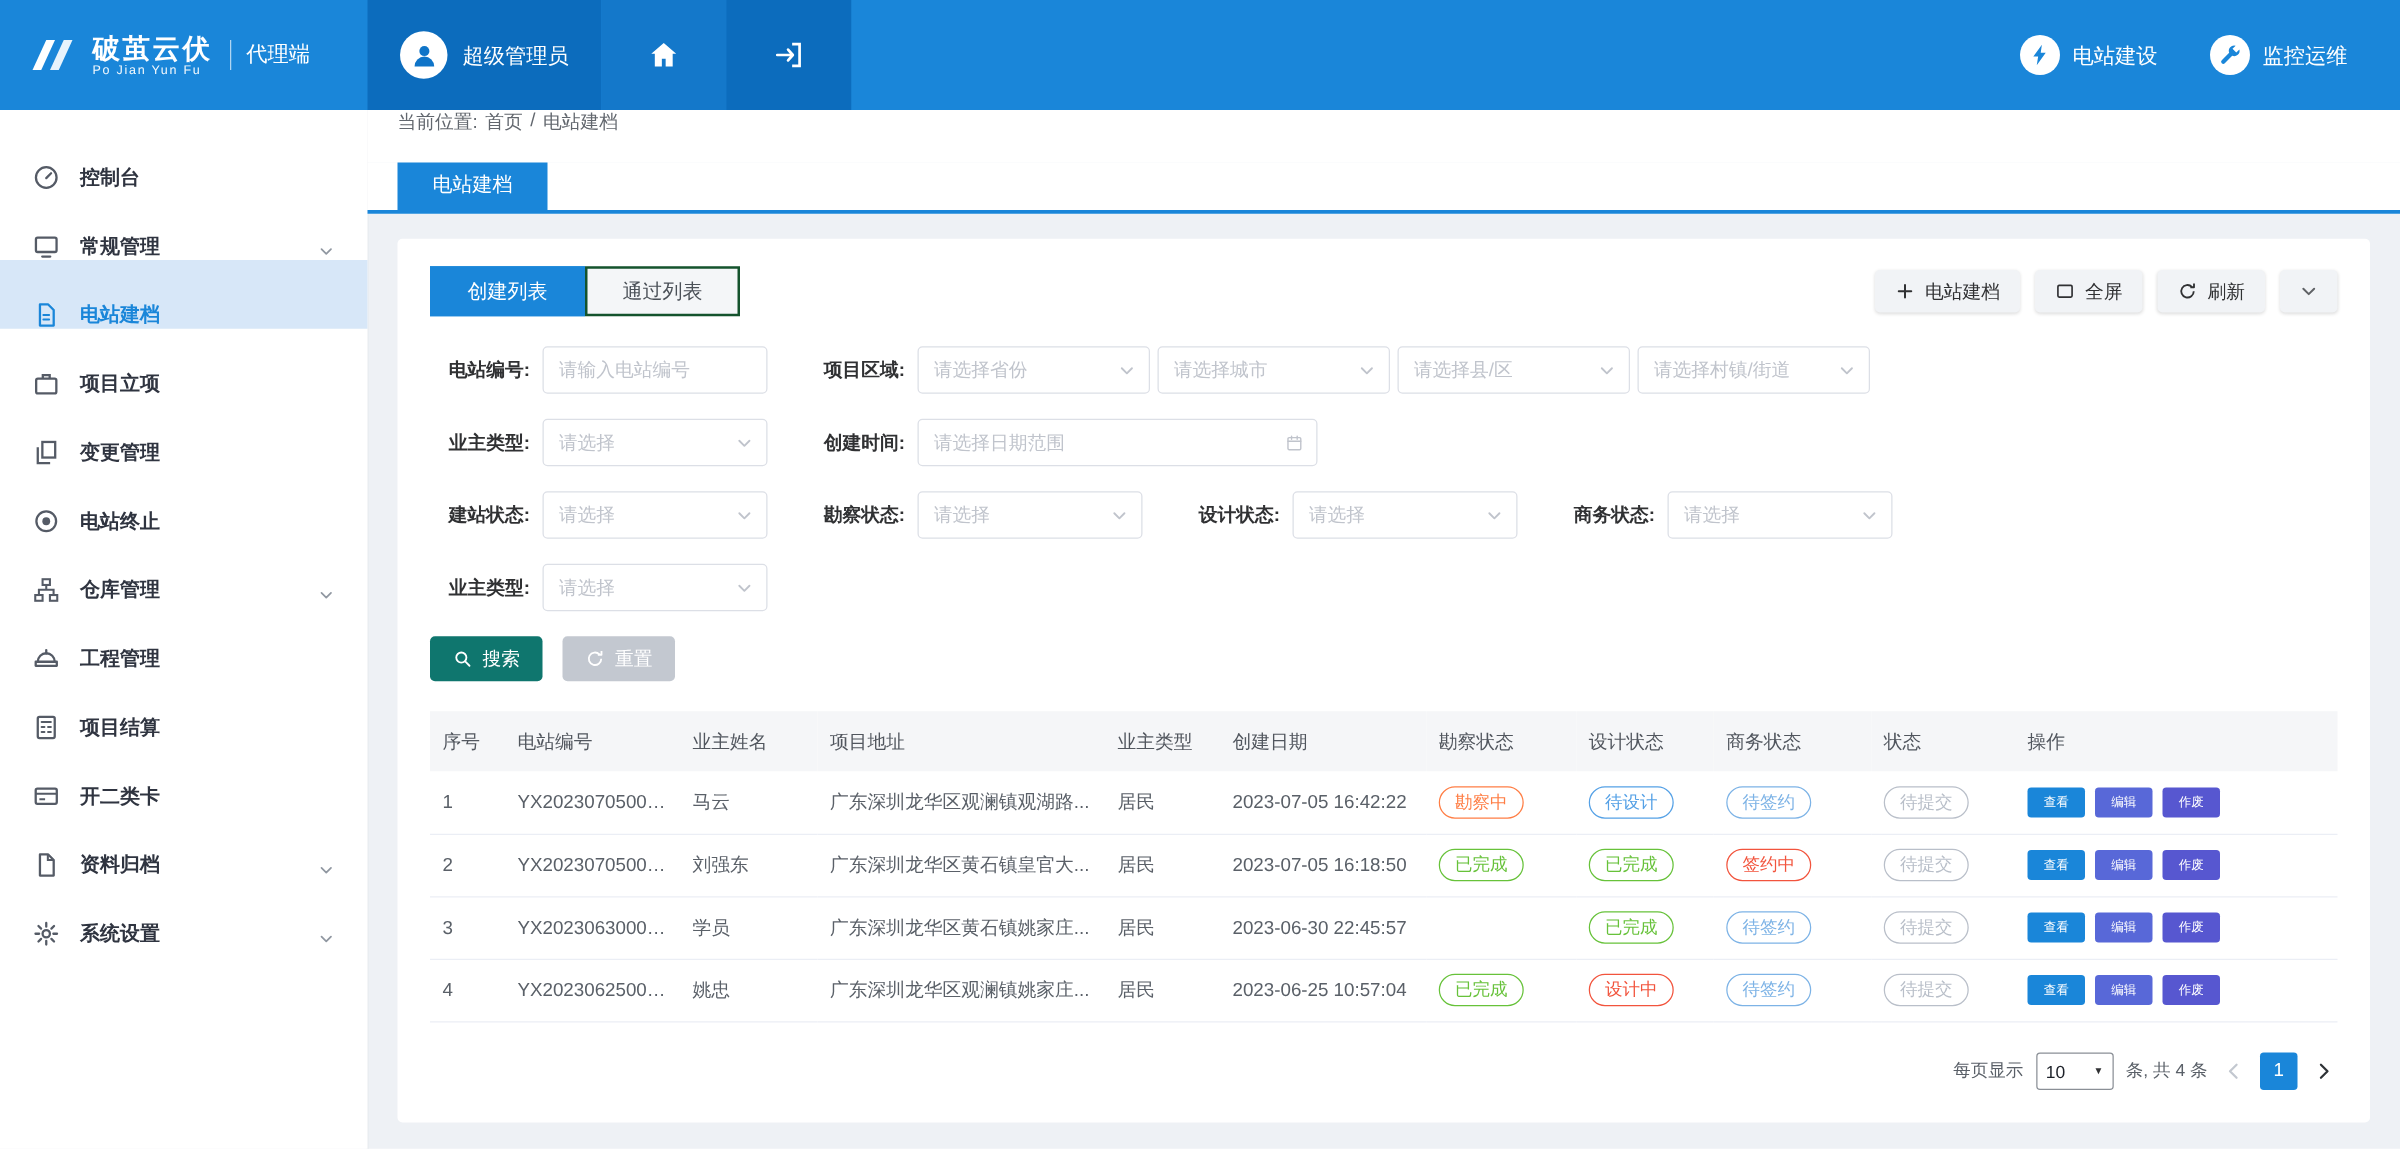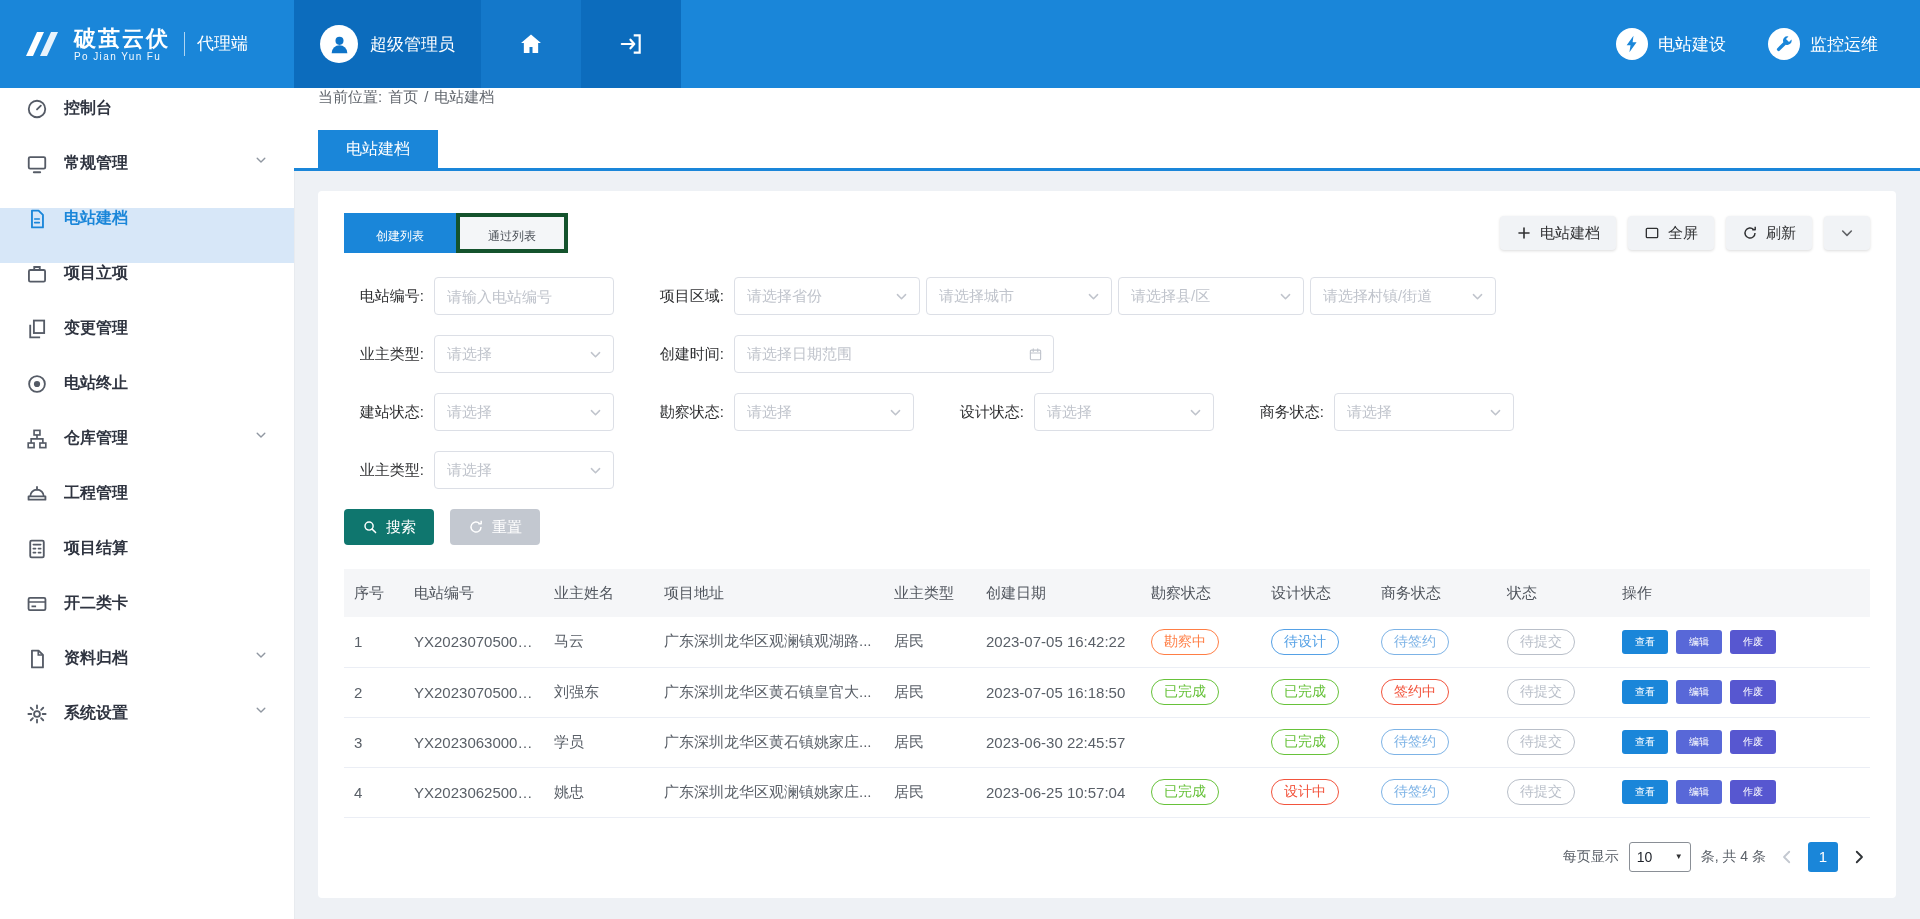--- a/index.html
+++ b/index.html
@@ -23,51 +23,51 @@
   .hseg-logout { background:#0c6cbd; width:100px; }
   .hseg-home svg,.hseg-logout svg { width:26px; height:26px; }
   .topbar-spacer { flex:1; }
   .hlink { display:flex; align-items:center; gap:10px; margin-right:42px; font-size:17px; cursor:pointer; }
   .hlink-icn { width:32px; height:32px; border-radius:50%; background:#fff; color:#1a86d9; display:flex; align-items:center; justify-content:center; flex-shrink:0; }
   .hlink-icn svg { width:20px; height:20px; }
 
   
   .body-row { display:flex; height:849px; }
   .sidebar { width:294px; background:#fff; flex-shrink:0; padding-top:10px; box-shadow:1px 0 0 #e8ebef; }
-  .side-item { height:55px; display:flex; align-items:flex-start; padding:0 26px; gap:16px; font-size:16px; font-weight:bold; color:#2f3440; cursor:pointer; }
+  .side-item { height:55px; display:flex; align-items:flex-end; padding:0 26px; gap:16px; font-size:16px; font-weight:bold; color:#2f3440; cursor:pointer; }
   .side-item .side-icon { width:22px; height:22px; color:#555b66; flex-shrink:0; }
   .side-item .side-icon svg { width:22px; height:22px; }
   .side-caret { margin-left:auto; color:#9097a1; }
   .side-caret svg { width:14px; height:14px; }
   .side-item.active { background:#d7e7f8; color:#1a86d9; }
   .side-item.active .side-icon { color:#1a86d9; }
 
   .main { flex:1; display:flex; flex-direction:column; min-width:0; }
   .crumb-bar { background:#fff; height:42px; display:flex; align-items:flex-start; padding-left:24px; font-size:15px; color:#62676e; gap:6px; }
   .crumb-bar a { color:#62676e; text-decoration:none; cursor:pointer; }
   .page-tabs { background:#fff; padding-left:24px; border-bottom:3px solid #1a86d9; display:flex; }
   .page-tab { background:#1a86d9; color:#fff; height:38px; line-height:38px; padding:0 28px; font-size:16px; cursor:pointer; }
 
   .content { flex:1; padding:20px 24px; overflow:hidden; }
   .card { background:#fff; border-radius:4px; padding:22px 26px 26px; min-height:655px; }
 
   
   .card-head { display:flex; justify-content:space-between; align-items:center; margin-bottom:24px; }
   .list-tabs { display:flex; }
-  .list-tab { height:40px; line-height:38px; padding:0 28px; font-size:12px; border:4px solid #14532d; background:#f4f6f8; color:#4b5158; cursor:pointer; }
+  .list-tab { height:40px; line-height:38px; padding:0 28px; font-size:16px; border:2px solid #14532d; background:#f4f6f8; color:#4b5158; cursor:pointer; }
   .list-tab.active { background:#1a86d9; border-color:#1a86d9; color:#fff; }
   .toolbar { display:flex; gap:12px; }
   .tbtn { height:34px; padding:0 16px; border:none; border-radius:4px; background:#f1f3f6; box-shadow:0 1px 3px rgba(0,0,0,.14); color:#303133; font-size:15px; display:flex; align-items:center; gap:8px; cursor:pointer; font-family:inherit; }
   .tbtn .icn svg { width:16px; height:16px; }
   .tbtn-sq { width:46px; justify-content:center; padding:0; color:#606266; }
 
   
   .frow { display:flex; margin-bottom:20px; }
   .fgroup { display:flex; align-items:center; margin-right:30px; }
-  .flabel { width:80px; text-align:right; margin-right:10px; font-size:15px; font-weight:normal; color:#303133; white-space:nowrap; flex-shrink:0; }
+  .flabel { width:80px; text-align:right; margin-right:10px; font-size:15px; font-weight:bold; color:#303133; white-space:nowrap; flex-shrink:0; }
   .fcontrols { display:flex; gap:6px; }
   .fctl { height:38px; border:1px solid #dcdfe6; border-radius:4px; background:#fff; font-size:15px; }
   .finput { padding:0 12px; color:#606266; outline:none; font-family:inherit; }
   .finput::placeholder { color:#c0c4cc; }
   .fselect { display:flex; align-items:center; justify-content:space-between; padding:0 10px 0 12px; cursor:pointer; }
   .fselect .ph { color:#c0c4cc; white-space:nowrap; overflow:hidden; }
   .ctl-icn { color:#c0c4cc; flex-shrink:0; }
   .ctl-icn svg { width:15px; height:15px; }
 
   .actions-row { display:flex; gap:16px; margin:4px 0 24px; }

